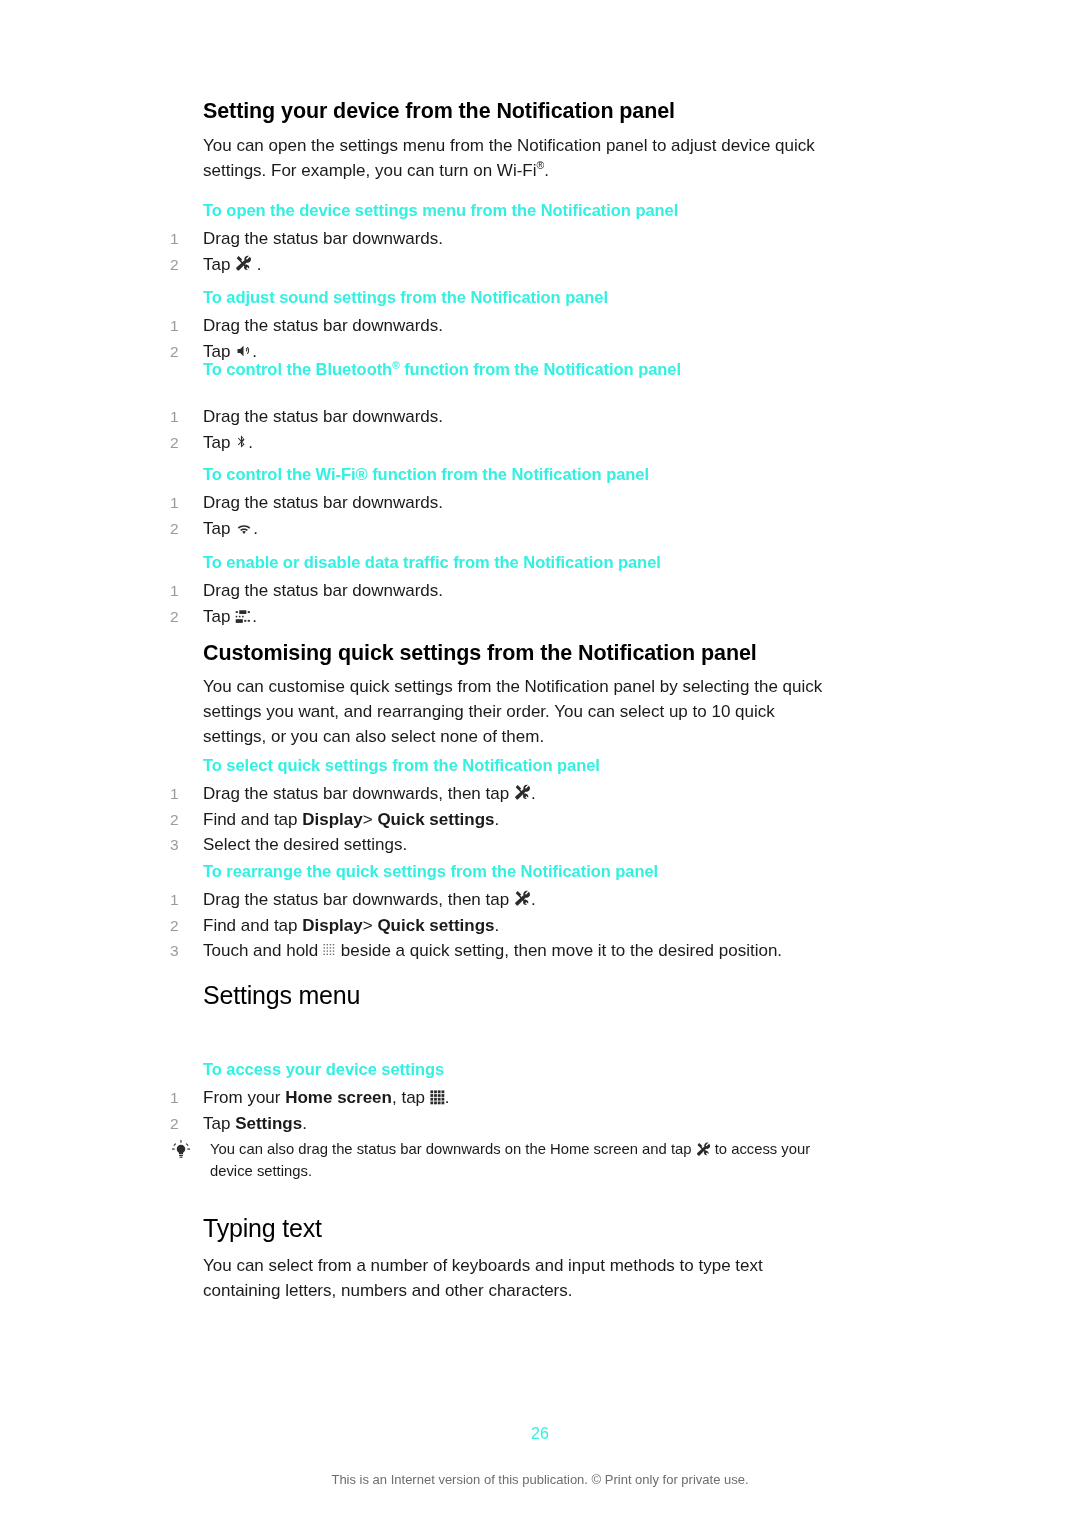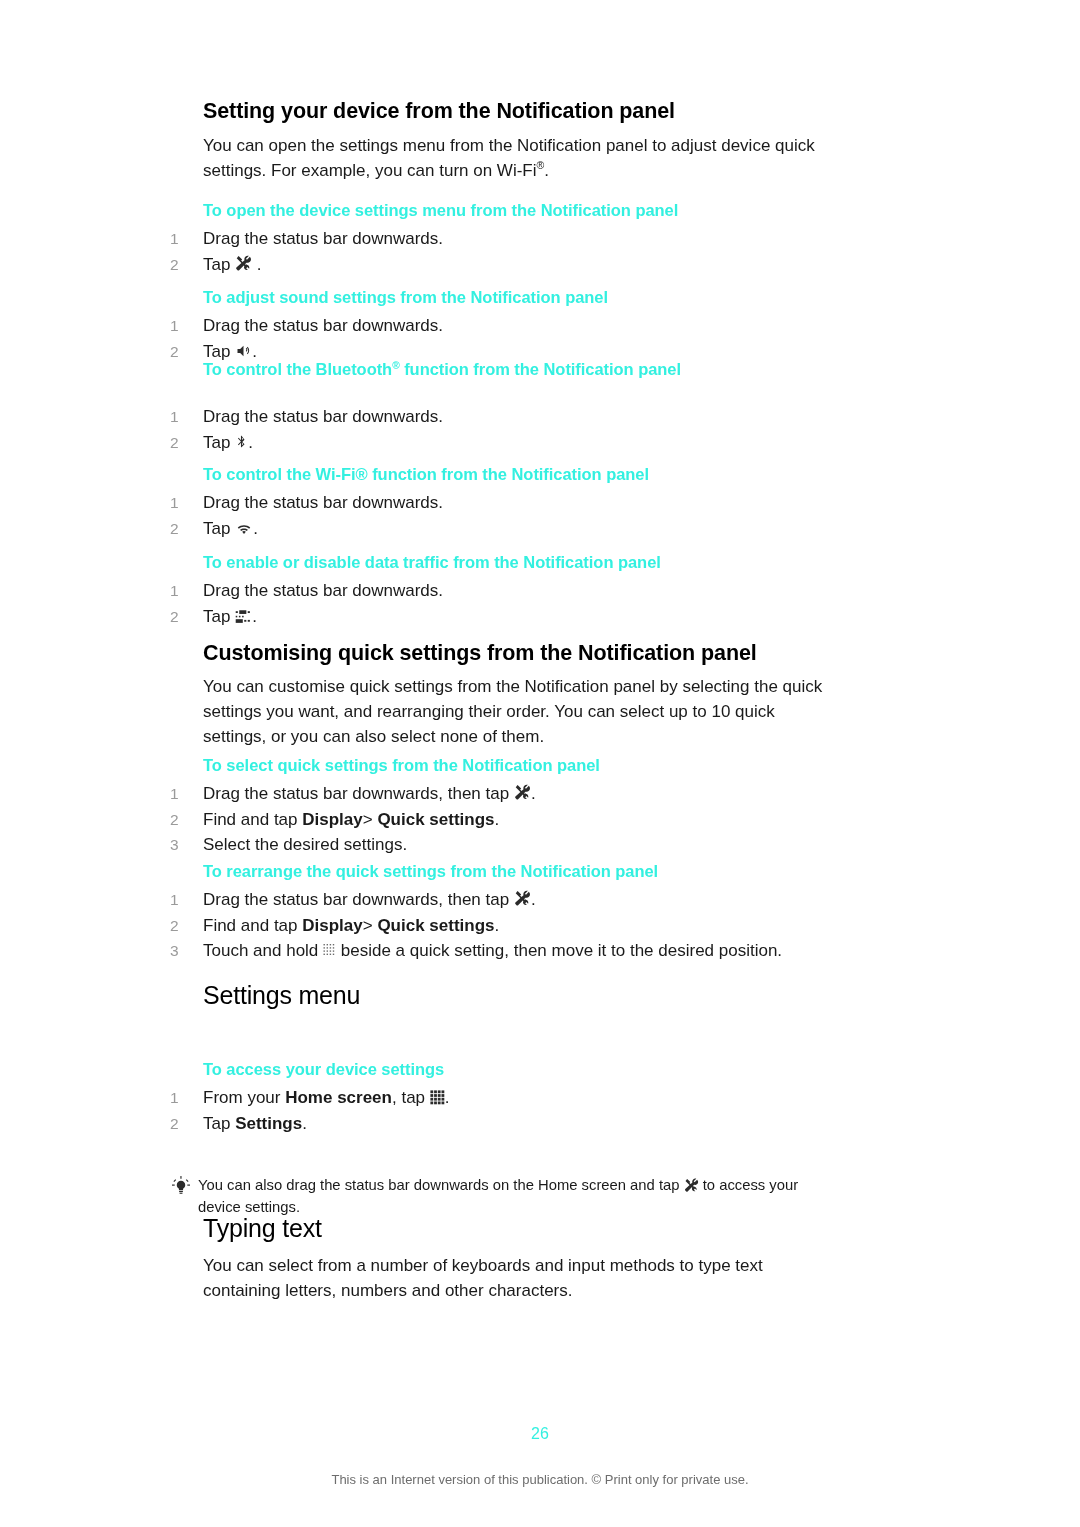--- a/index.html
+++ b/index.html
@@ -320,21 +320,21 @@
               <rect x="11.5" y="11.5" width="2.8" height="2.8"></rect>
             </g>
           </svg></span><span>.</span>
     </li>
     <li>
       <span class="num">2</span>
       <span>Tap </span><b>Settings</b><span>.</span>
     </li>
   </ol>
 
-  <div class="tip" style="left:172px; top:1174px; width:740px;">
+  <div class="tip" style="left:172px; top:1138px; width:740px;gap:12px;">
     <div class="bulb">
       <svg width="18" height="19" viewBox="0 0 20 21">
         <g fill="#2b2b2b">
           <rect x="9.3" y="0" width="1.3" height="3"></rect>
           <rect x="1.6" y="4.4" width="3" height="1.3" transform="rotate(-45 3.1 5.05)"></rect>
           <rect x="15.4" y="4.4" width="3" height="1.3" transform="rotate(45 16.9 5.05)"></rect>
           <rect x="0" y="9.4" width="3" height="1.3"></rect>
           <rect x="17" y="9.4" width="3" height="1.3"></rect>
           <path d="M10 5.2c-2.6 0-4.7 2.1-4.7 4.7 0 1.8 1.0 3.3 2.4 4.1v1.9h4.6v-1.9c1.4-.8 2.4-2.3 2.4-4.1 0-2.6-2.1-4.7-4.7-4.7z"></path>
           <rect x="7.9" y="16.6" width="4.2" height="1.2"></rect>

